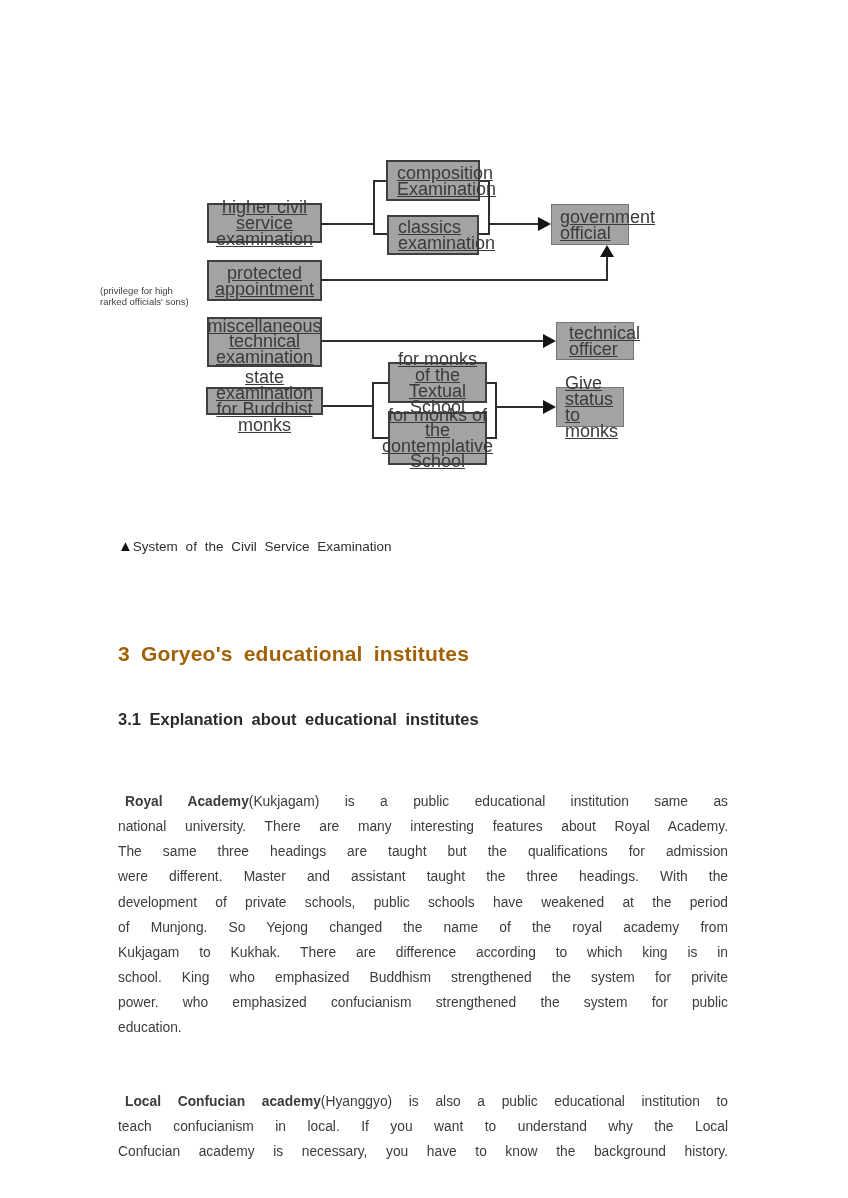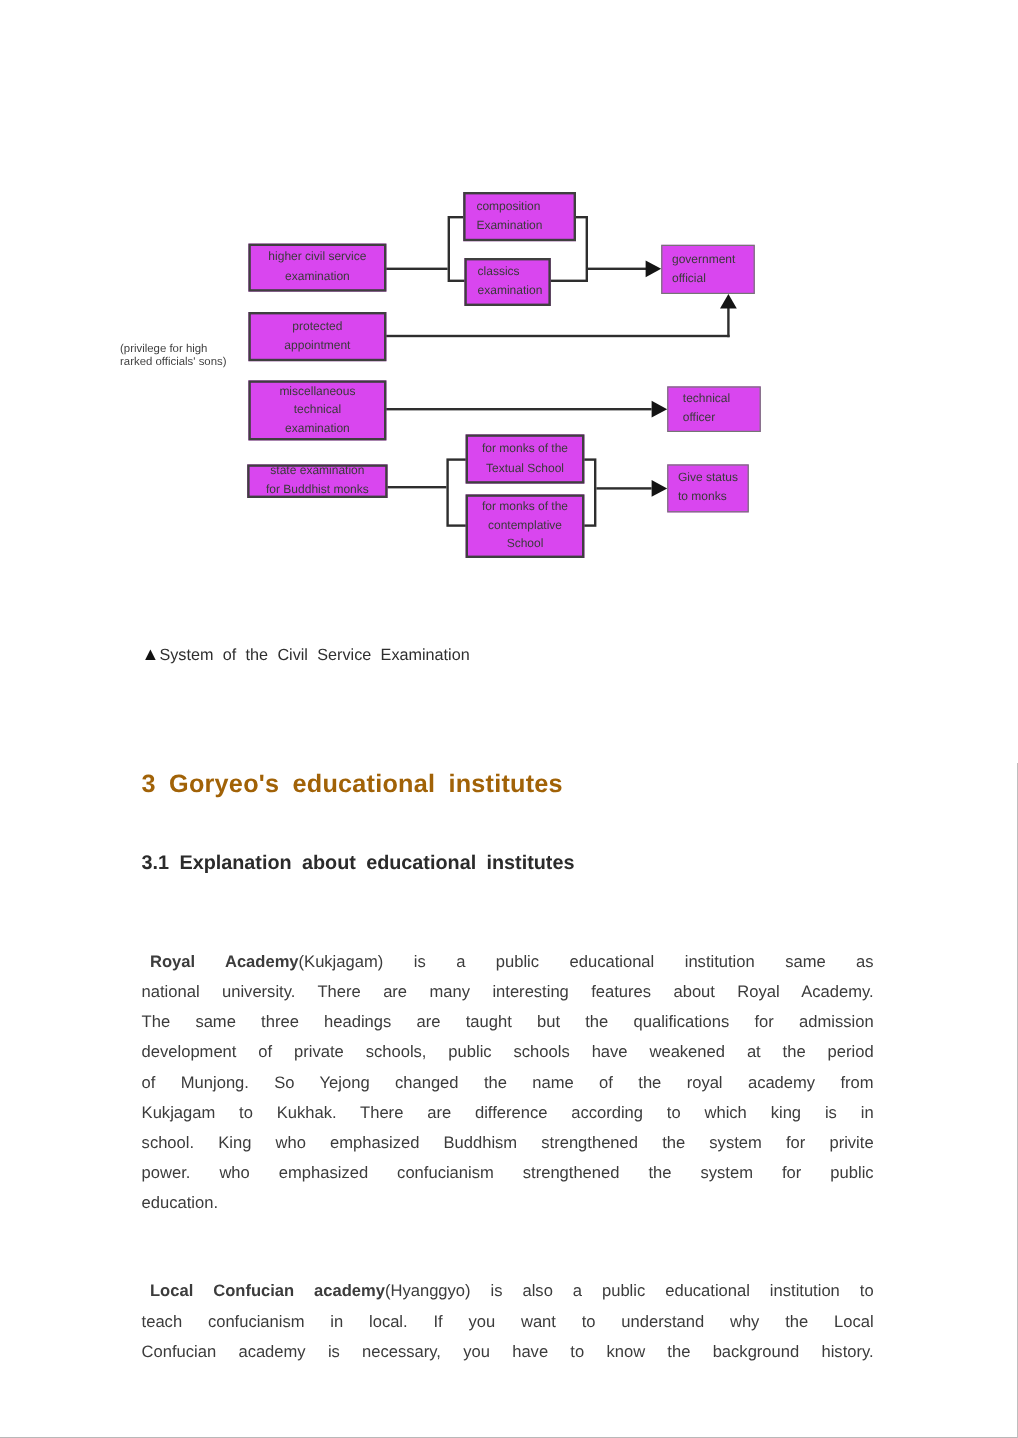--- a/index.html
+++ b/index.html
@@ -8,25 +8,25 @@
     width:848px; height:1198px;
     margin:0 auto;
     background:#ffffff;
     font-family:"Liberation Sans", sans-serif;
     color:#3a3a3a;
     overflow:hidden;
   }
   
   .diagram { position:absolute; left:0; top:0; width:848px; height:520px; }
   .box {
-    position:absolute; background:#d946ef;
+    position:absolute; background:#a3a3a3;
     border:2px solid #3f3f3f;
-    font-size:10px; line-height:16px; color:#3a3a3a;
+    font-size:18px; line-height:16px; color:#3a3a3a;
     display:flex; flex-direction:column; justify-content:center;
-    white-space:pre-line; box-sizing:border-box;
+    white-space:pre-line; box-sizing:border-box;text-decoration:underline;
   }
   .b-center { align-items:center; text-align:center; }
   .b-left   { align-items:flex-start; text-align:left; }
   .border-mid { border:1.5px solid #757575; }
   .bracket { position:absolute; border:2px solid #2e2e2e; box-sizing:border-box; }
   .hline, .vline { position:absolute; background:#2e2e2e; }
   .arrow-right { position:absolute; width:0; height:0;
     border-top:7px solid transparent; border-bottom:7px solid transparent;
     border-left:13px solid #141414; }
   .arrow-up { position:absolute; width:0; height:0;
@@ -86,21 +86,21 @@
     <div class="hline" style="left:322px; top:405px; width:50px; height:2px;"></div>
     <div class="hline" style="left:497px; top:406px; width:46px; height:2px;"></div>
     <div class="arrow-right" style="left:543px; top:400px;"></div>
 
     <div class="box b-left" style="left:386px; top:160px; width:94px; height:41px; padding-left:9px;">composition
 Examination</div>
 
     <div class="box b-center" style="left:207px; top:203px; width:115px; height:40px;">higher civil service
 examination</div>
 
-    <div class="box b-left" style="left:387px; top:215px; width:72px; height:40px; padding-left:9px;">classics
+    <div class="box b-left" style="left:387px; top:215px; width:92px; height:40px; padding-left:9px;">classics
 examination</div>
 
     <div class="box b-left border-mid" style="left:551px; top:204px; width:78px; height:41px; padding-left:8px;">government
 official</div>
 
     <div class="side-note" style="left:100px; top:269px; width:110px;">(privilege for high
 rarked officials' sons)</div>
 
     <div class="box b-center" style="left:207px; top:260px; width:115px; height:41px;">protected
 appointment</div>
@@ -130,20 +130,21 @@
     <span class="tri">▲</span><span>System of the Civil Service Examination</span>
   </div>
 
   <div class="sec-title">3 Goryeo's educational institutes</div>
   <div class="subsec-title">3.1 Explanation about educational institutes</div>
 
   <div class="body-text">
       <div class="bline indent"><span class="bold">Royal Academy</span><span>(Kukjagam) is a public educational institution same as</span></div>
       <div class="bline"><span>national university. There are many interesting features about Royal Academy.</span></div>
       <div class="bline"><span>The same three headings are taught but the qualifications for admission</span></div>
+      <div class="bline"><span>were different. Master and assistant taught the three headings. With the</span></div>
       <div class="bline"><span>development of private schools, public schools have weakened at the period</span></div>
       <div class="bline"><span>of Munjong. So Yejong changed the name of the royal academy from</span></div>
       <div class="bline"><span>Kukjagam to Kukhak. There are difference according to which king is in</span></div>
       <div class="bline"><span>school. King who emphasized Buddhism strengthened the system for privite</span></div>
       <div class="bline"><span>power. who emphasized confucianism strengthened the system for public</span></div>
       <div class="bline nojust"><span>education.</span></div>
       <div class="bline indent"><span class="bold">Local Confucian academy</span><span>(Hyanggyo) is also a public educational institution to</span></div>
       <div class="bline"><span>teach confucianism in local. If you want to understand why the Local</span></div>
       <div class="bline"><span>Confucian academy is necessary, you have to know the background history.</span></div>
     </div>

